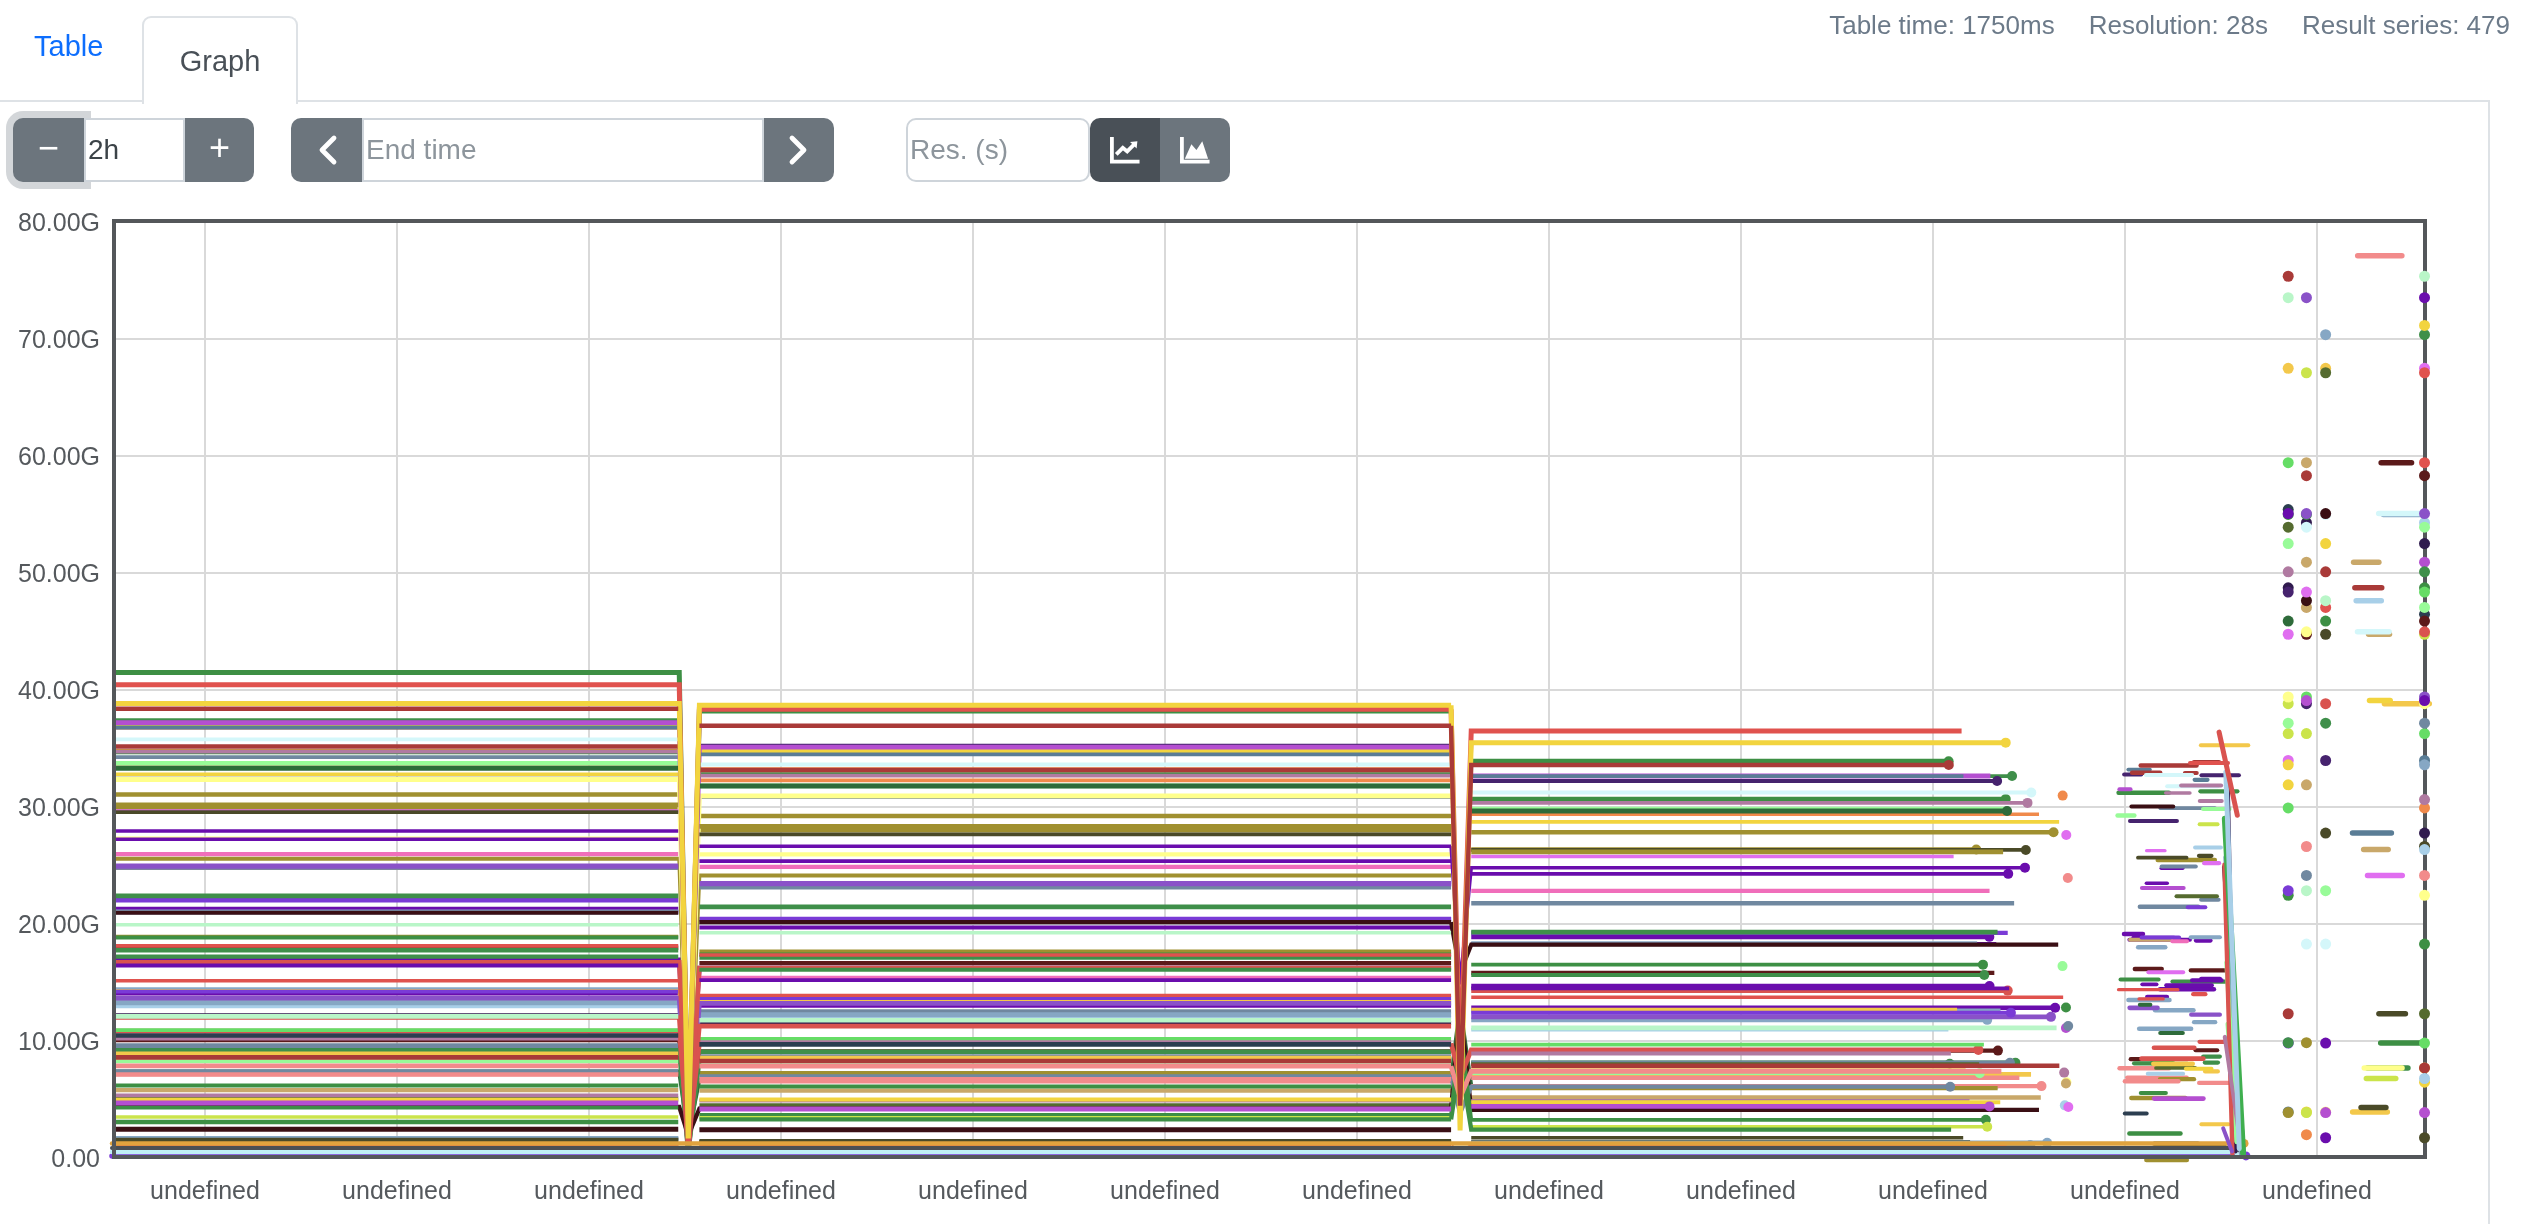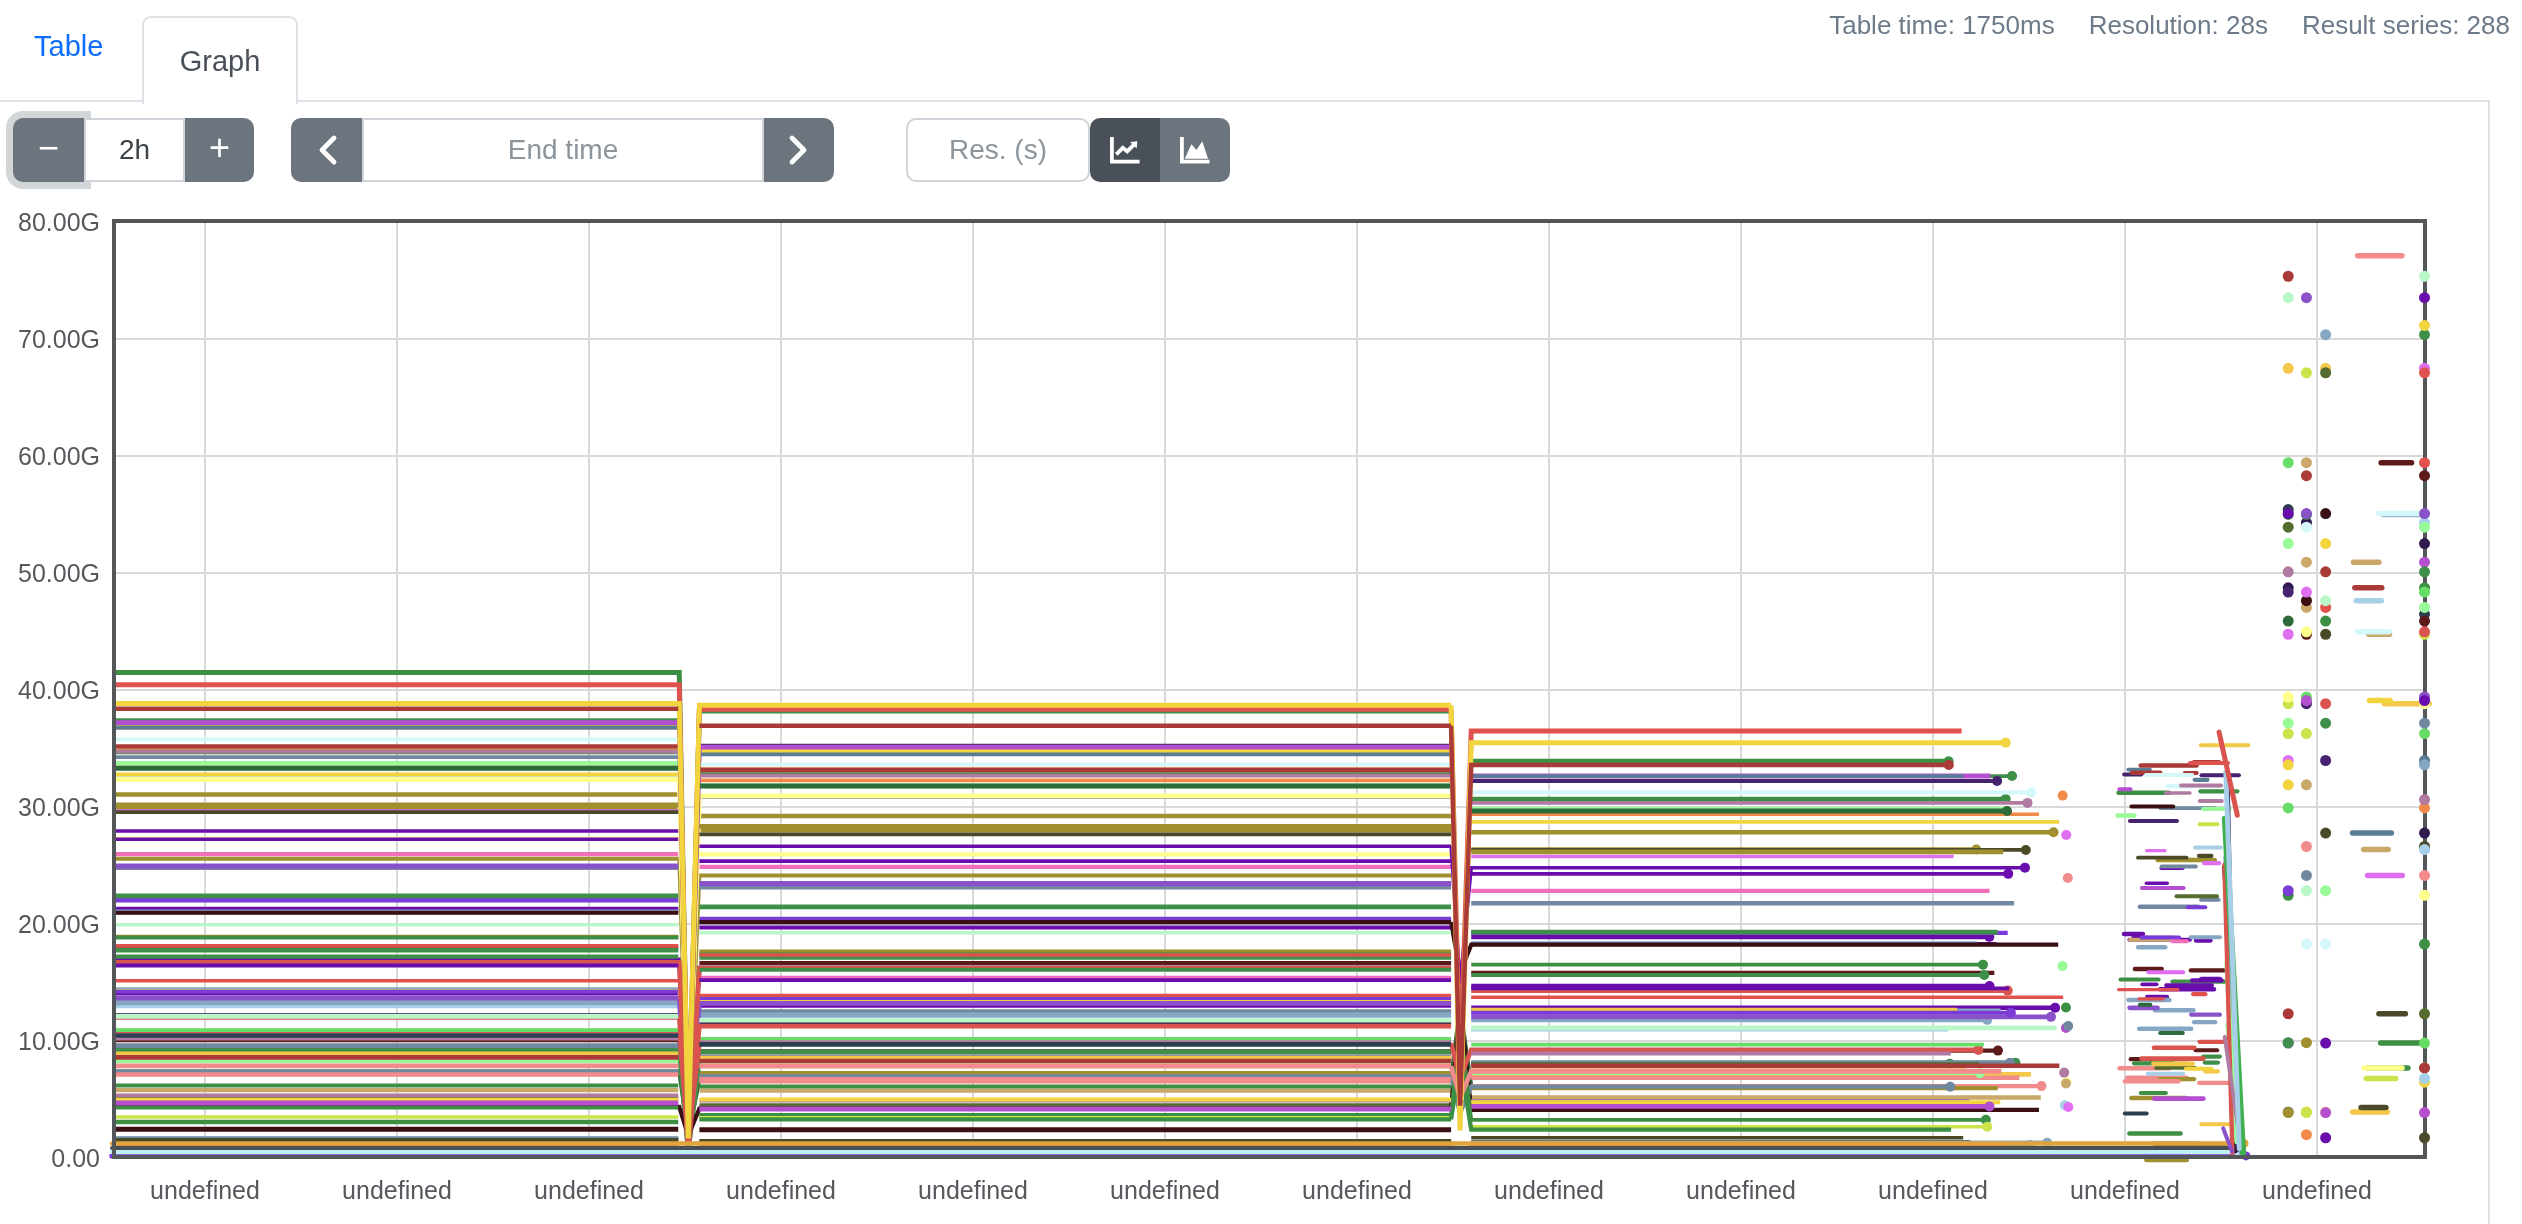--- a/index.html
+++ b/index.html
@@ -12,21 +12,21 @@
     display:flex;align-items:center;justify-content:center;font-size:29px;color:#495057;text-align:right;}
   
   .panel{position:absolute;left:0;top:100px;width:2488px;height:1124px;background:#fff;
     border-top:2px solid #dee2e6;border-right:2px solid #dee2e6;z-index:1;}
   
   .stats{position:absolute;top:10px;right:12px;display:flex;gap:34px;font-size:26px;color:#6c7a89;z-index:3;}
   
   .ctl{position:absolute;height:64px;top:118px;display:flex;z-index:2;}
   .btn{background:#6c757d;border:none;color:#fff;display:flex;align-items:center;justify-content:center;cursor:pointer;}
   .btn.dk{background:#495057;}
-  .inp{border:2px solid #ced4da;background:#fff;color:#3c4348;font-size:28px;text-align:center;
+  .inp{border:2px solid #ced4da;background:#fff;color:#3c4348;font-size:28px;text-align:left;
     font-family:"Liberation Sans",sans-serif;outline:none;min-width:0;}
   .inp::placeholder{color:#8d959c;}
   .sign{font-size:36px;line-height:1;padding-bottom:4px;}
   .ring{box-shadow:0 0 0 7px rgba(130,138,145,.35);border-radius:10px 0 0 10px;}
   svg.icon{display:block;}
   
   #chart{position:absolute;left:0;top:195px;z-index:2;}
   .ax{font-family:"Liberation Sans",sans-serif;font-size:25px;fill:#55595d;}
 </style>
 </head>
@@ -35,21 +35,21 @@
 <div class="tabbar">
   <div class="tab-link">Table</div>
   <div class="tab-active">
     <span>Graph</span>
   </div>
 </div>
 
 <div class="stats">
   <span>Table time: 1750ms</span>
   <span>Resolution: 28s</span>
-  <span>Result series: 288</span>
+  <span>Result series: 479</span>
 </div>
 
 <div class="panel"></div>
 
 <div class="ctl" style="left:13px;">
   <button class="btn ring" style="width:71px;border-radius:10px 0 0 10px;">
     <span class="sign">−</span>
   </button>
   <input class="inp" style="width: 93px;" value="2h">
   <button class="btn" style="width:69px;border-radius:0 10px 10px 0;">

